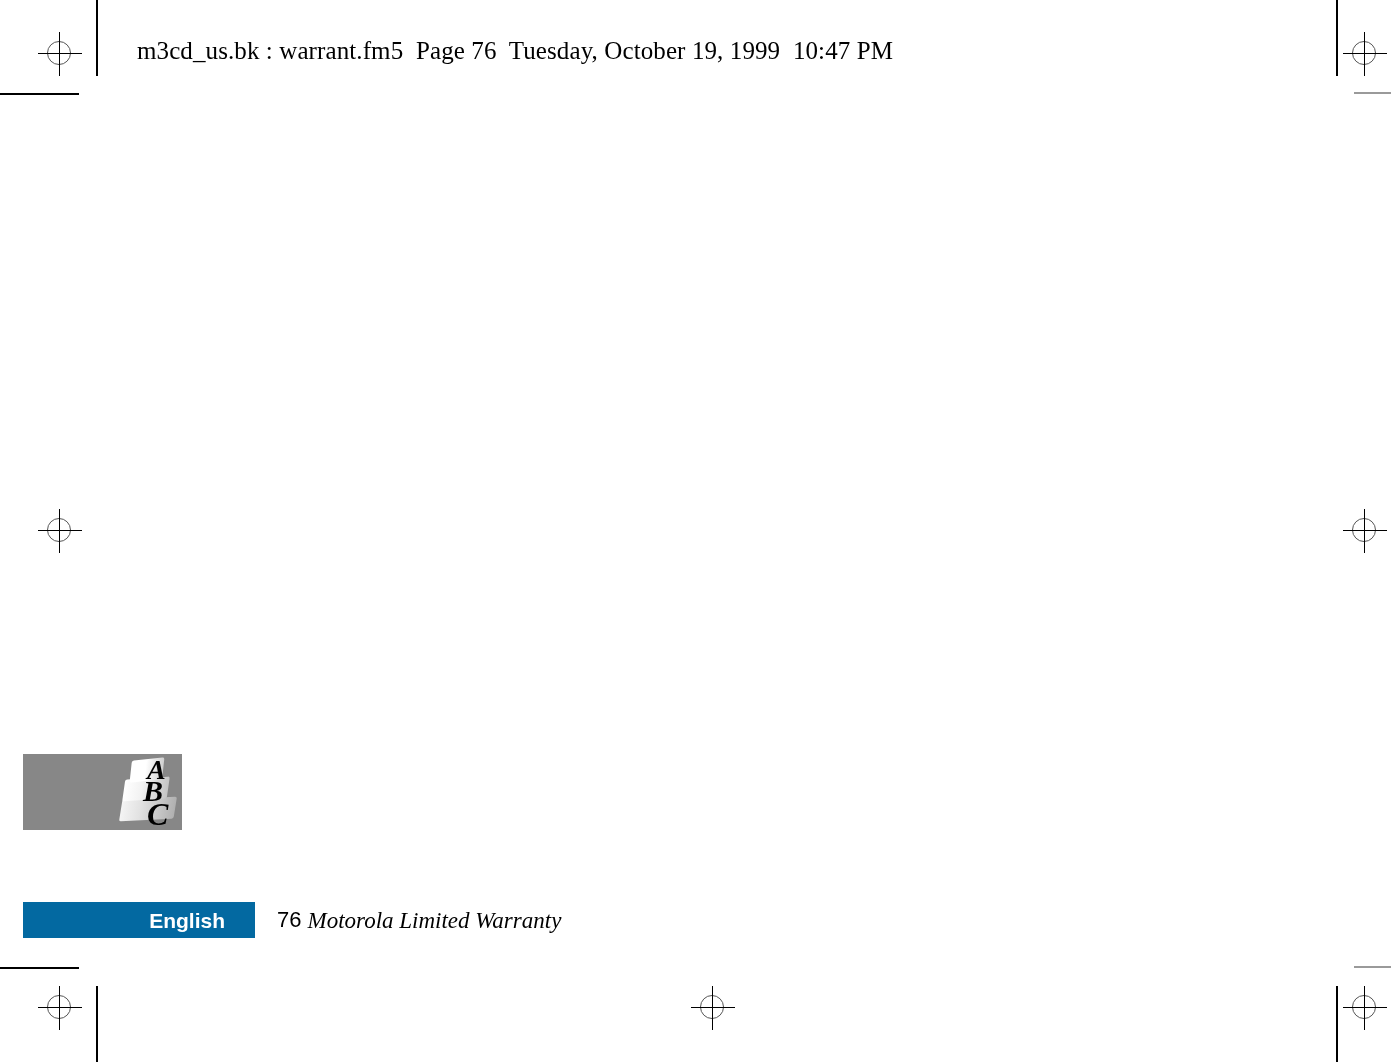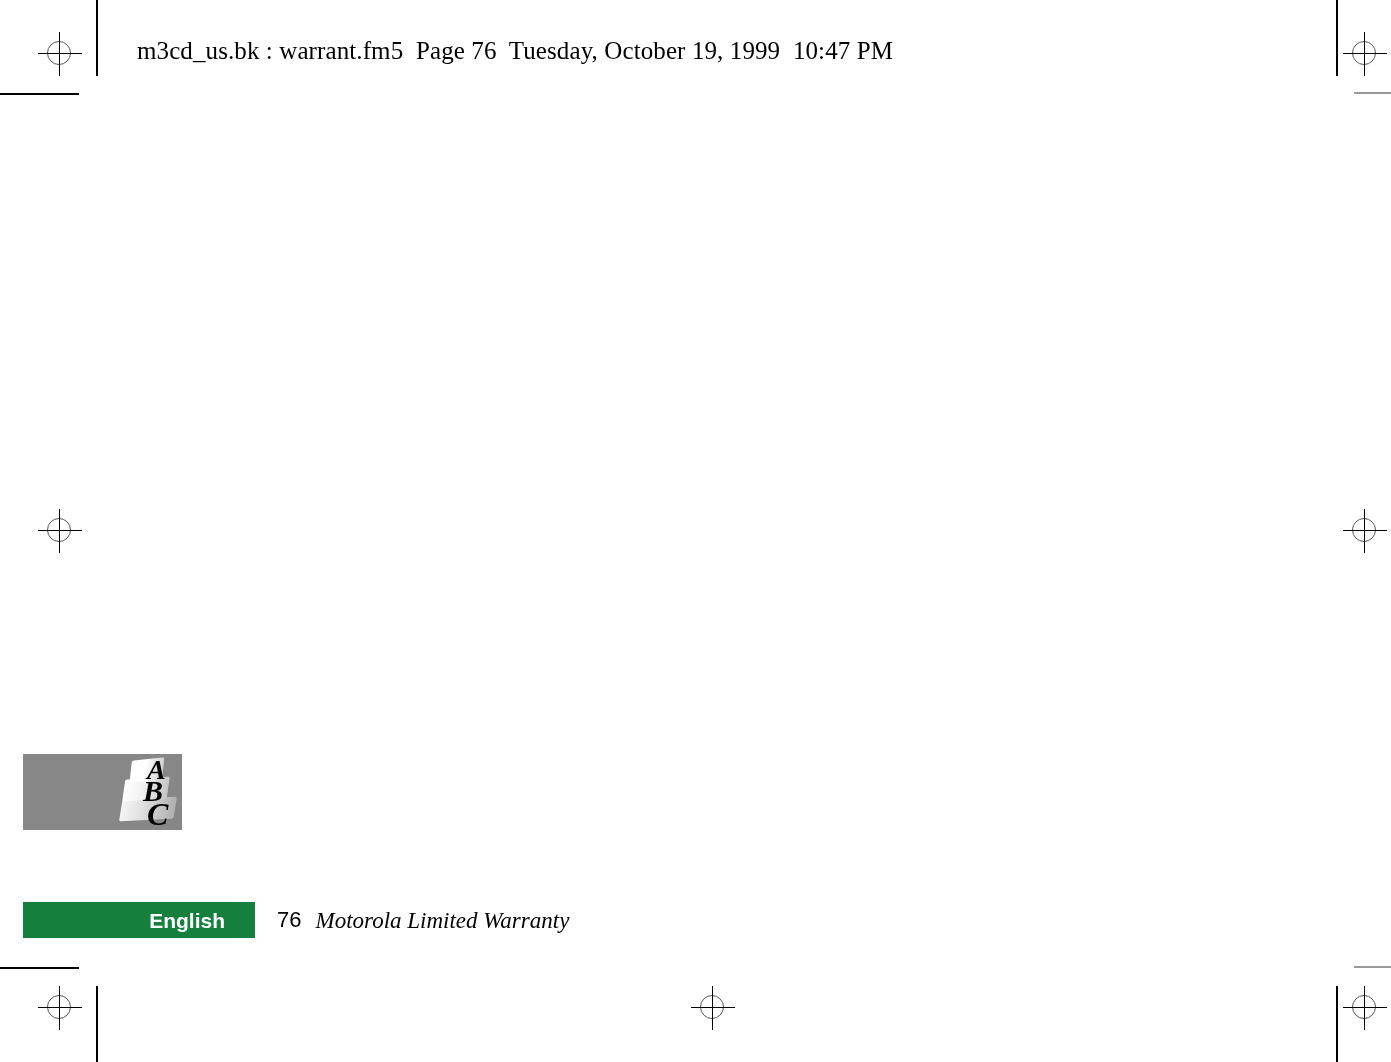--- a/index.html
+++ b/index.html
@@ -139,21 +139,21 @@
     position: absolute;
     left: 23px;
     top: 902px;
     height: 36px;
     display: flex;
     align-items: center;
   }
   .lang-bar {
     width: 232px;
     height: 36px;
-    background: #15803d;
+    background: #0369a1;
     display: flex;
     align-items: center;
     justify-content: flex-end;
     box-sizing: border-box;
     padding-right: 30px;
   }
   .lang-bar .lang-label {
     color: #ffffff;
     font-family: "Liberation Sans", sans-serif;
     font-weight: bold;
@@ -162,21 +162,21 @@
   }
   .page-number {
     margin-left: 22px;
     font-family: "Liberation Sans", sans-serif;
     font-weight: normal;
     font-size: 22px;
     color: #000000;
     line-height: 1;
   }
   .footer-title {
-    margin-left: 14px;
+    margin-left: 6px;
     font-family: "Liberation Serif", serif;
     font-style: italic;
     font-size: 23px;
     color: #000000;
     line-height: 1;
     white-space: nowrap;
   }
 </style>
 </head>
 <body>

